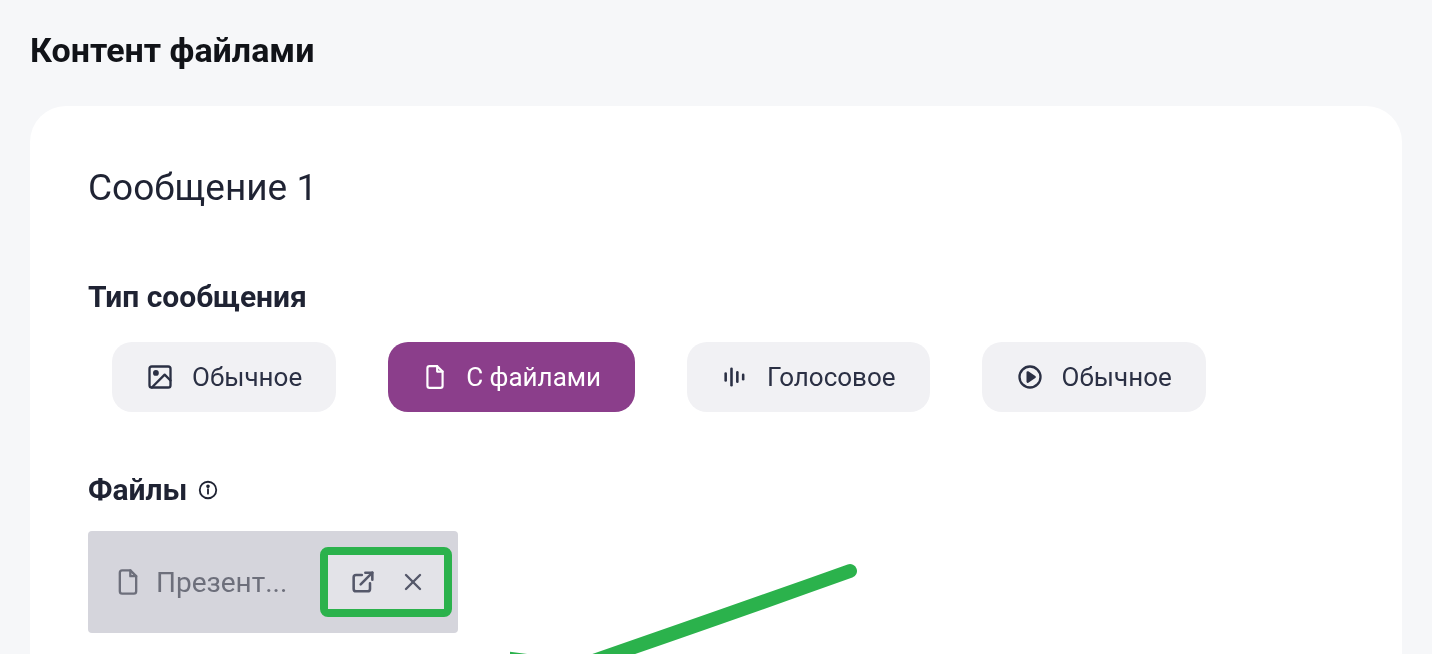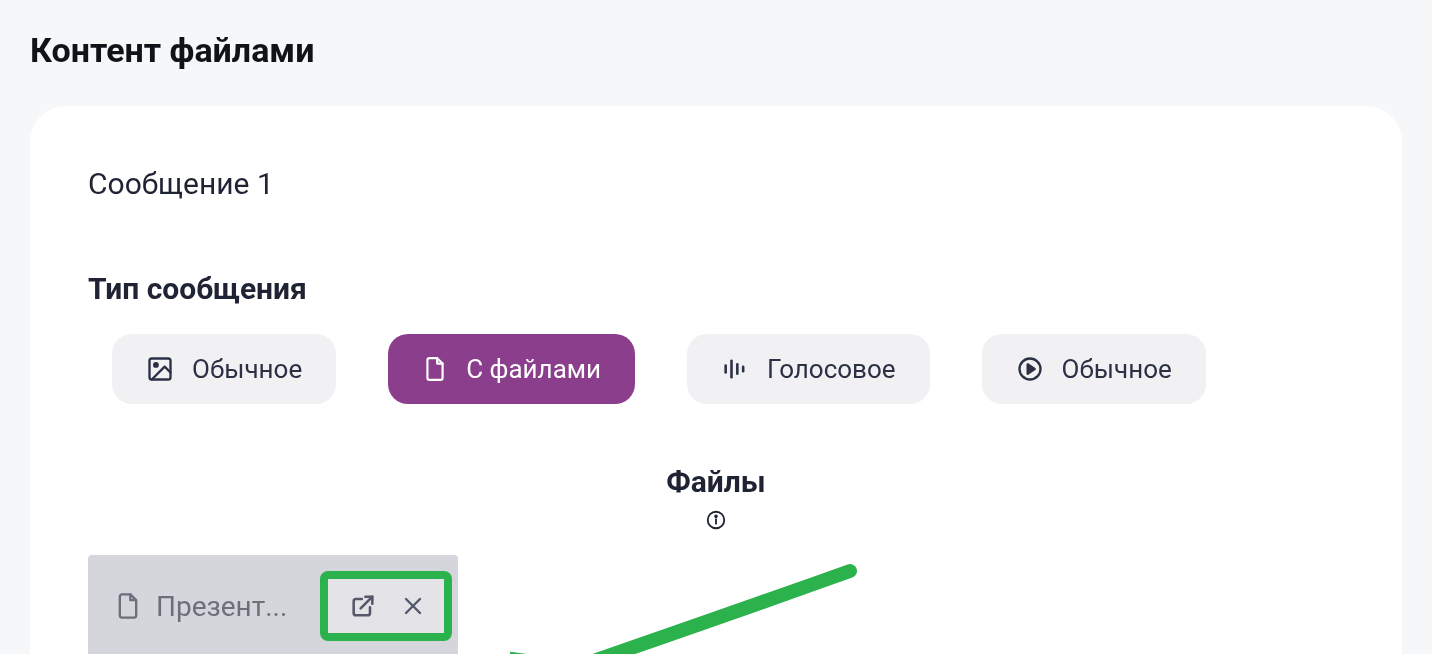--- a/index.html
+++ b/index.html
@@ -18,21 +18,21 @@
     color: #111318;
     margin-bottom: 36px;
   }
   .card {
     background: #ffffff;
     border-radius: 36px;
     padding: 60px 58px 40px 58px;
     min-height: 520px;
   }
   .msg-title {
-    font-size: 30px;
+    font-size: 37px;
     font-weight: 400;
     color: #1f2333;
     margin-bottom: 70px;
   }
   .section-label {
     font-size: 30px;
     font-weight: 700;
     color: #1f2333;
     margin-bottom: 28px;
     display: flex;
@@ -57,21 +57,21 @@
     font-weight: 400;
     cursor: pointer;
     user-select: none;
     margin-left: 24px;
   }
   .pill.active {
     background: #8b3e8b;
     color: #ffffff;
   }
   .pill .ico { display: flex; align-items: center; }
-  .files-label { margin-bottom: 24px; flex-direction: column; }
+  .files-label { margin-bottom: 24px; }
   .info-ico {
     width: 22px; height: 22px;
     display: inline-flex; align-items: center; justify-content: center;
   }
   .file-chip {
     position: relative;
     width: 370px;
     height: 102px;
     background: #d5d5dc;
     border-radius: 4px;

